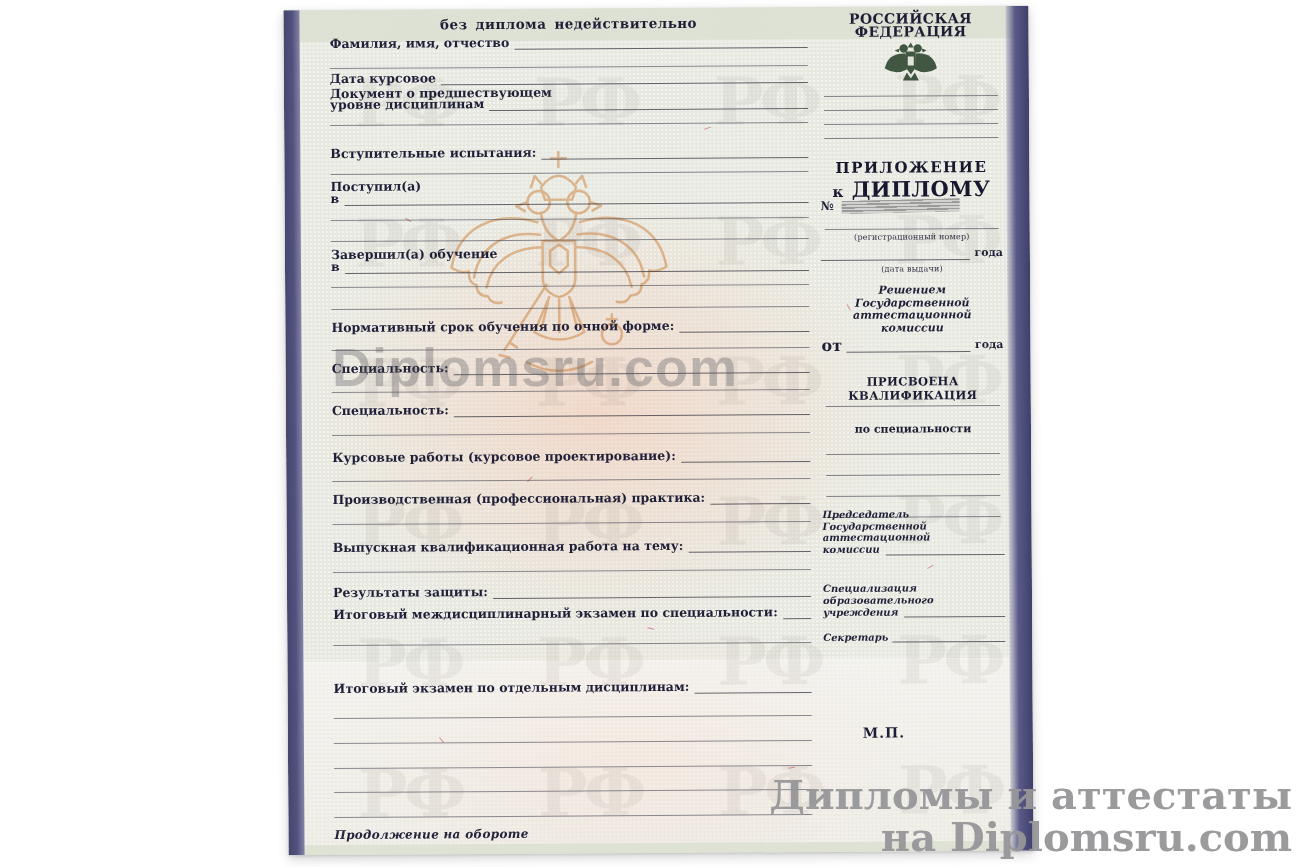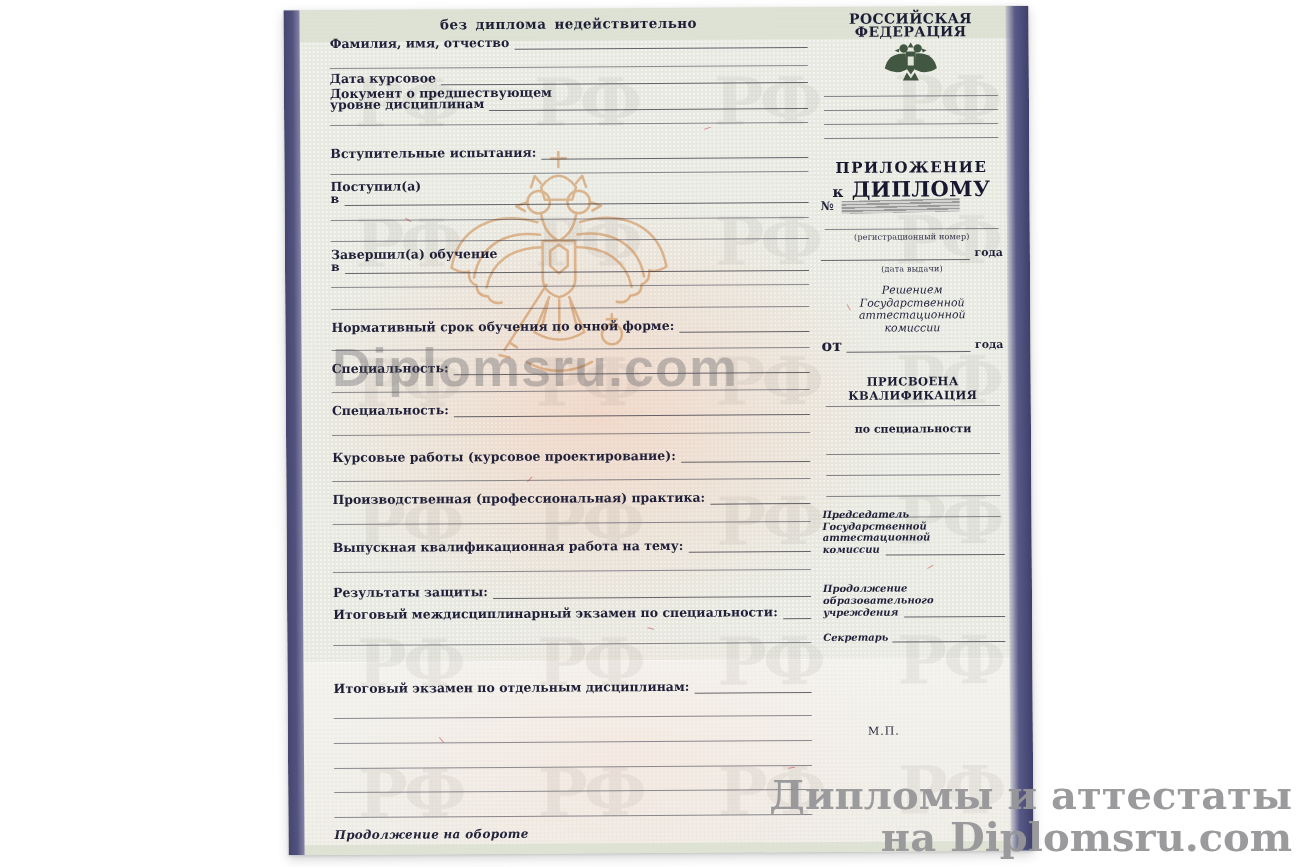--- a/index.html
+++ b/index.html
@@ -70,30 +70,30 @@
   .rc-center{text-align:center;}
   .rcrow{position:absolute;left:536px;width:182px;display:flex;align-items:flex-end;height:14px;z-index:2;}
   .rcrow .fill{flex:1;border-bottom:1px solid rgba(62,62,72,0.78);margin-left:4px;height:1px;}
   .rcrow .fill.first{margin-left:0;margin-right:4px;}
   .rcline{position:absolute;left:540px;width:174px;border-bottom:1px solid rgba(75,75,88,0.66);height:0;z-index:2;}
   .country{font-weight:700;font-size:14px;line-height:12.5px;color:#1d1d36;letter-spacing:.4px;}
   .title1{font-weight:700;font-size:15px;letter-spacing:1.5px;color:#17172e;}
   .title2{font-weight:700;font-size:21px;letter-spacing:.5px;color:#17172e;}
   .title2 .small-k{font-size:15px;font-weight:700;}
   .caption{font-size:8px;color:#2a2a40;letter-spacing:.2px;}
-  .ital{font-weight:400;font-style:italic;font-size:11px;line-height:12.5px;color:#1f1f38;}
+  .ital{font-weight:700;font-style:italic;font-size:11px;line-height:12.5px;color:#1f1f38;}
   .qual{font-weight:700;font-size:11.5px;letter-spacing:.4px;color:#1b1b33;}
   .sig{font-weight:700;font-style:italic;font-size:10px;line-height:11.5px;color:#1f1f38;white-space:nowrap;}
   .redact{
     width:118px;height:13px;margin-left:8px;align-self:center;
     background:repeating-linear-gradient(180deg,#8d8d8d 0 1.5px,#cdcdcd 1.5px 3.2px);
     opacity:.85;transform:skewY(-1deg);
   }
   .mp{position:absolute;left:536px;width:120px;top:718px;text-align:center;z-index:2;
-      font-weight:400;font-size:11px;color:#1d1d36;letter-spacing:1px;}
+      font-weight:700;font-size:14px;color:#1d1d36;letter-spacing:1px;}
   
   .wm-center{
     position:absolute;left:332px;top:336px;z-index:6;pointer-events:none;
     font-family:Liberation Sans, sans-serif;font-weight:700;font-size:54px;letter-spacing:1px;
     color:rgba(88,88,94,0.34);white-space:nowrap;
   }
   .wm-corner{
     position:absolute;right:8px;top:774px;z-index:7;text-align:right;
     font-family:"DejaVu Serif",serif;font-weight:700;font-size:40px;line-height:1.04;
     color:rgba(150,150,153,0.95);white-space:nowrap;
@@ -345,21 +345,21 @@
       <div class="sig">Председатель</div>
       <div class="sig">Государственной</div>
       <div class="sig">аттестационной</div>
       <div style="display:flex;align-items:flex-end;height:12px">
         <span class="sig">комиссии</span>
         <span style="flex:1;border-bottom:1px solid rgba(62,62,72,0.78);margin-left:6px"></span>
       </div>
     </div>
 
     <div class="rc" style="top:576px">
-      <div class="sig">Продолжение</div>
+      <div class="sig">Специализация</div>
       <div class="sig">образовательного</div>
       <div style="display:flex;align-items:flex-end;height:12px">
         <span class="sig">учреждения</span>
         <span style="flex:1;border-bottom:1px solid rgba(62,62,72,0.78);margin-left:6px"></span>
       </div>
     </div>
 
     <div class="rcrow" style="top:622px">
       <span class="sig">Секретарь</span>
       <span class="fill"></span>

